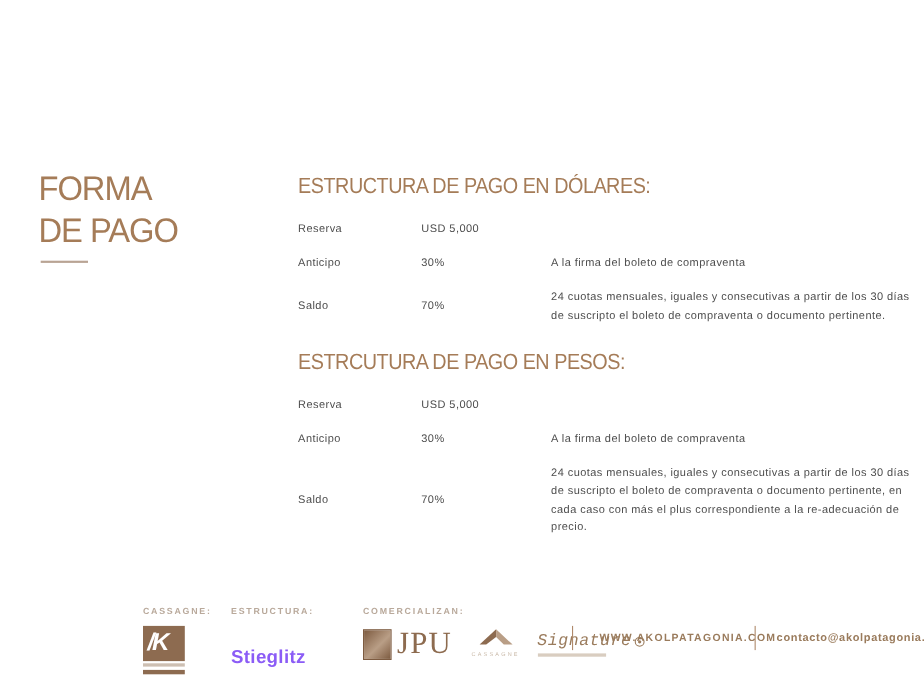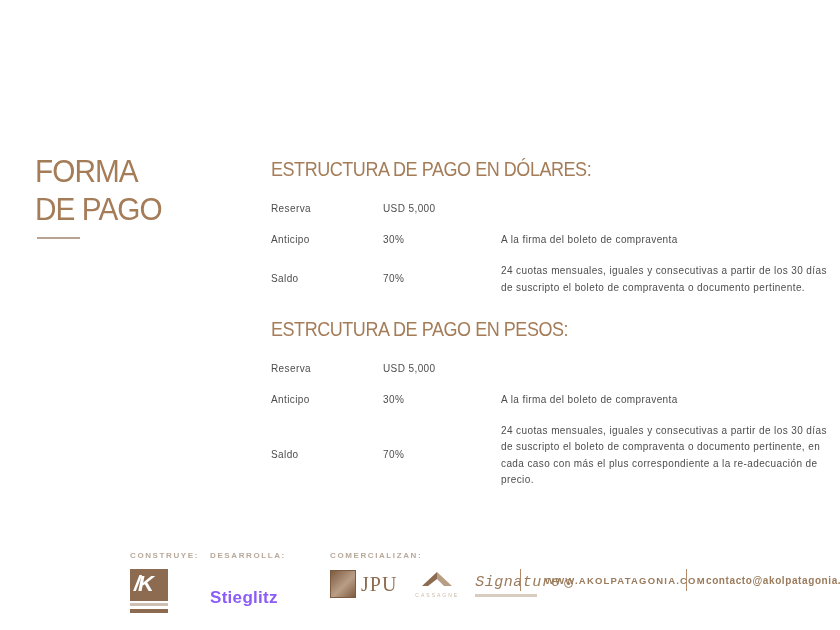--- a/index.html
+++ b/index.html
@@ -36,21 +36,21 @@
   .kk-logo { margin-top:9px; width:38px; height:32px; background:#8d6b50; position:relative; }
   .kk-logo span { position:absolute; left:4px; top:2px; color:#fff; font-size:22px; font-style:italic; letter-spacing:-2px; font-weight:bold; }
   .kk-sub { margin-top:2px; width:38px; height:3px; background:#cdbfb2; }
   .kk-bar { margin-top:3px; width:38px; height:4px; background:#8d6b50; }
   .f-con   { left:210px; }
   .f-con .f-name { margin-top:28px; font-size:17px; font-weight:bold; color:#8b5cf6; letter-spacing:0.3px; }
   .f-com   { left:330px; }
   .com-logos { margin-top:10px; display:flex; align-items:flex-start; }
   .jpu { display:flex; align-items:center; }
   .jpu-sq { width:26px; height:28px; background:linear-gradient(135deg,#7d5b40,#b99e86 55%,#7d5b40); border:1px solid #7d5b40; }
-  .jpu-txt { font-family:"Liberation Serif", serif; font-size:20px; color:#8d6b4f; margin-left:5px; letter-spacing:1px; }
+  .jpu-txt { font-family:"Liberation Serif", serif; font-size:28px; color:#8d6b4f; margin-left:5px; letter-spacing:1px; }
   .cass { margin-left:18px; text-align:center; }
   .cass-name { margin-top:2px; font-size:5px; letter-spacing:2px; color:#c9b9a8; }
   .sig { margin-left:16px; margin-top:4px; }
   .sig-script { font-family:Liberation Mono, monospace; font-style:italic; font-size:15px; color:#9a7b5c; letter-spacing:0.5px; }
   .sig-circle { display:inline-block; width:9px; height:9px; border:1.5px solid #9a7b5c; border-radius:50%; vertical-align:middle; margin-left:3px; position:relative; }
   .sig-circle::after{ content:""; position:absolute; left:2px; top:2px; width:3px; height:3px; background:#9a7b5c; border-radius:50%; }
   .sig-sub { margin-top:3px; width:62px; height:3px; background:#d9cdc0; }
   .f-divider { position:absolute; top:18px; width:1px; height:22px; background:#b08a6b; }
   .f-web  { position:absolute; left:545px; top:24px; font-size:9.5px; font-weight:bold; letter-spacing:1.2px; color:#9a7b5c; text-decoration:none; }
   .f-mail { position:absolute; left:706px; top:24px; font-size:10px; font-weight:bold; letter-spacing:0.6px; color:#9a7b5c; text-decoration:none; }
@@ -106,30 +106,30 @@
         <div class="desc">24 cuotas mensuales, iguales y consecutivas a partir de los 30 días de suscripto el boleto de compraventa o documento pertinente, en cada caso con más el plus correspondiente a la re-adecuación de precio.</div>
       </div>
     </div>
 
   </div>
 
   <div class="footer">
 
 
     <div class="f-block f-proj">
-      <div class="f-label">CONSTRUYE:</div>
+      <div class="f-label">CASSAGNE:</div>
       <div class="kk-logo">
         <span>/K</span>
       </div>
       <div class="kk-sub"></div>
       <div class="kk-bar"></div>
     </div>
 
     <div class="f-block f-con">
-      <div class="f-label">DESARROLLA:</div>
+      <div class="f-label">ESTRUCTURA:</div>
       <div class="f-name">Stieglitz</div>
     </div>
 
     <div class="f-block f-com">
       <div class="f-label">COMERCIALIZAN:</div>
       <div class="com-logos">
         <div class="jpu">
           <div class="jpu-sq"></div>
           <div class="jpu-txt">JPU</div>
         </div>

